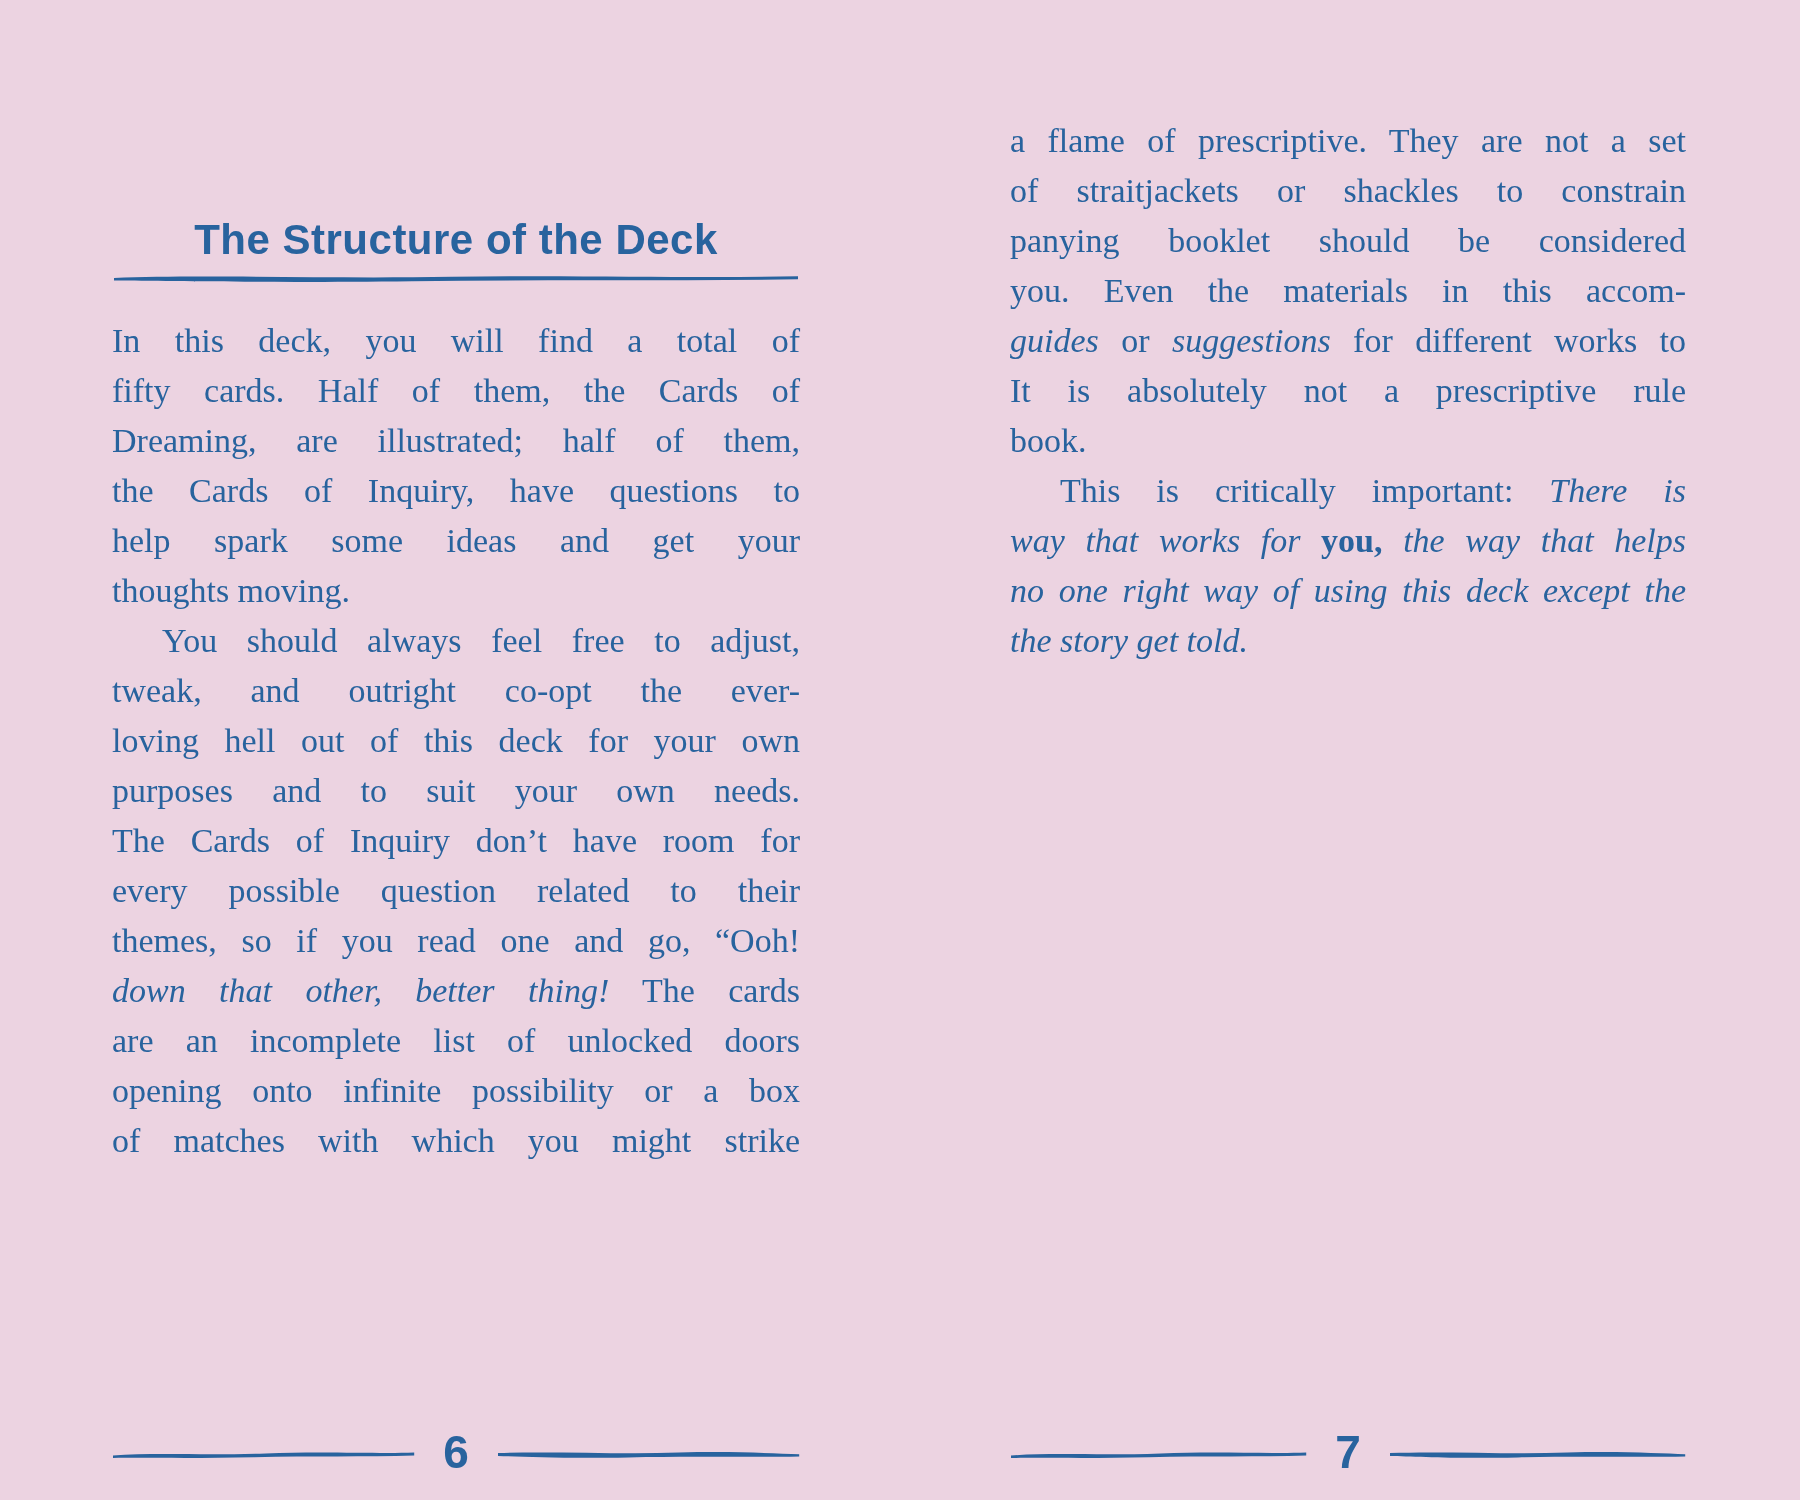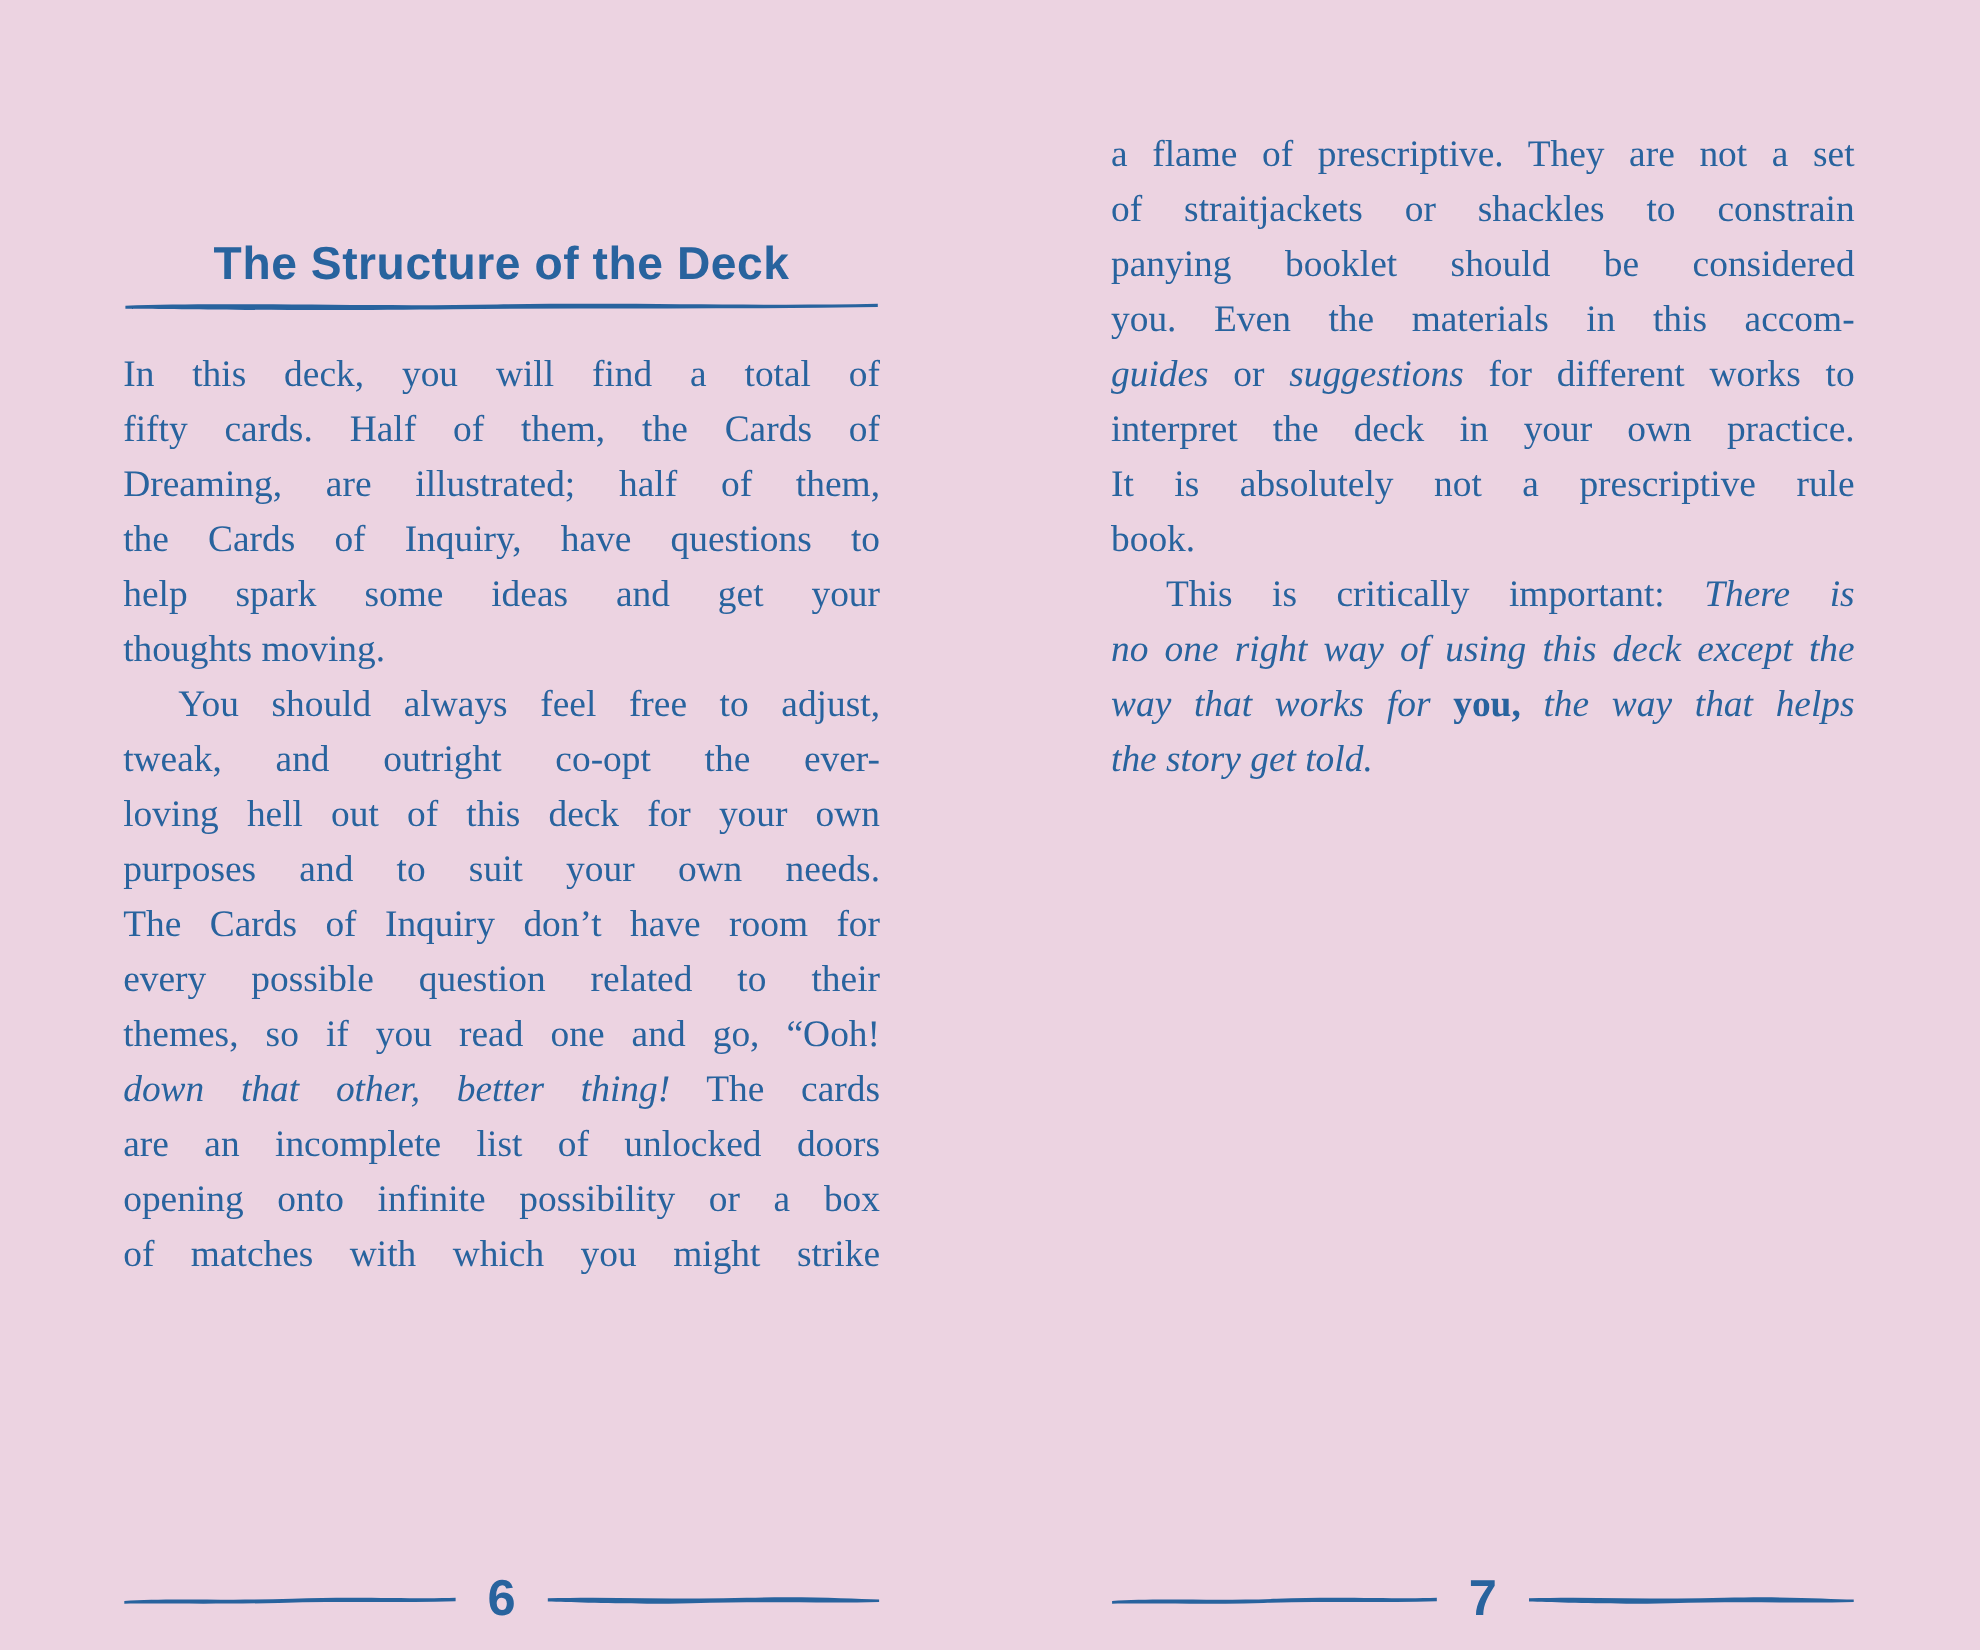--- a/index.html
+++ b/index.html
@@ -89,26 +89,25 @@
   </section>
 
   <section>
     <div class="col right">
       <div class="para">
           <div class="line"><span>a flame of prescriptive. They are not a set</span></div>
           <div class="line"><span>of straitjackets or shackles to constrain</span></div>
           <div class="line"><span>panying booklet should be considered</span></div>
           <div class="line"><span>you. Even the materials in this accom-</span></div>
           <div class="line"><span class="it">guides</span><span> or </span><span class="it">suggestions</span><span> for different works to</span></div>
-          <div class="line"><span>interpret the deck in your own practice.</span></div>
           <div class="line"><span>It is absolutely not a prescriptive rule</span></div>
           <div class="line end"><span>book.</span></div>
           <div class="line indent"><span>This is critically important: </span><span class="it">There is</span></div>
+          <div class="line"><span class="it">way that works for </span><span class="bd">you,</span><span class="it"> the way that helps</span></div>
           <div class="line"><span class="it">no one right way of using this deck except the</span></div>
-          <div class="line"><span class="it">way that works for </span><span class="bd">you,</span><span class="it"> the way that helps</span></div>
           <div class="line end"><span class="it">the story get told.</span></div>
         </div>
     </div>
     <footer class="pagefoot right">
       <svg class="rule" viewBox="0 0 300 14" preserveAspectRatio="none" aria-hidden="true">
         <path fill="currentColor" d="M1,8.5 C40,5.5 95,8.6 152,6.4 C212,4.4 266,7 299,5.6 L299,8.6 C250,10.2 198,8.6 140,10.2 C82,11.6 30,10.4 1,11 Z"></path>
       </svg>
       <div class="pagenum">7</div>
       <svg class="rule" viewBox="0 0 300 14" preserveAspectRatio="none" aria-hidden="true">
         <path fill="currentColor" d="M1,6 C55,4.2 120,7.4 180,5.6 C235,4 275,6.6 299,7.2 L299,9.4 C255,10.6 195,8.8 130,10.4 C70,11.8 25,9.6 1,9 Z"></path>

